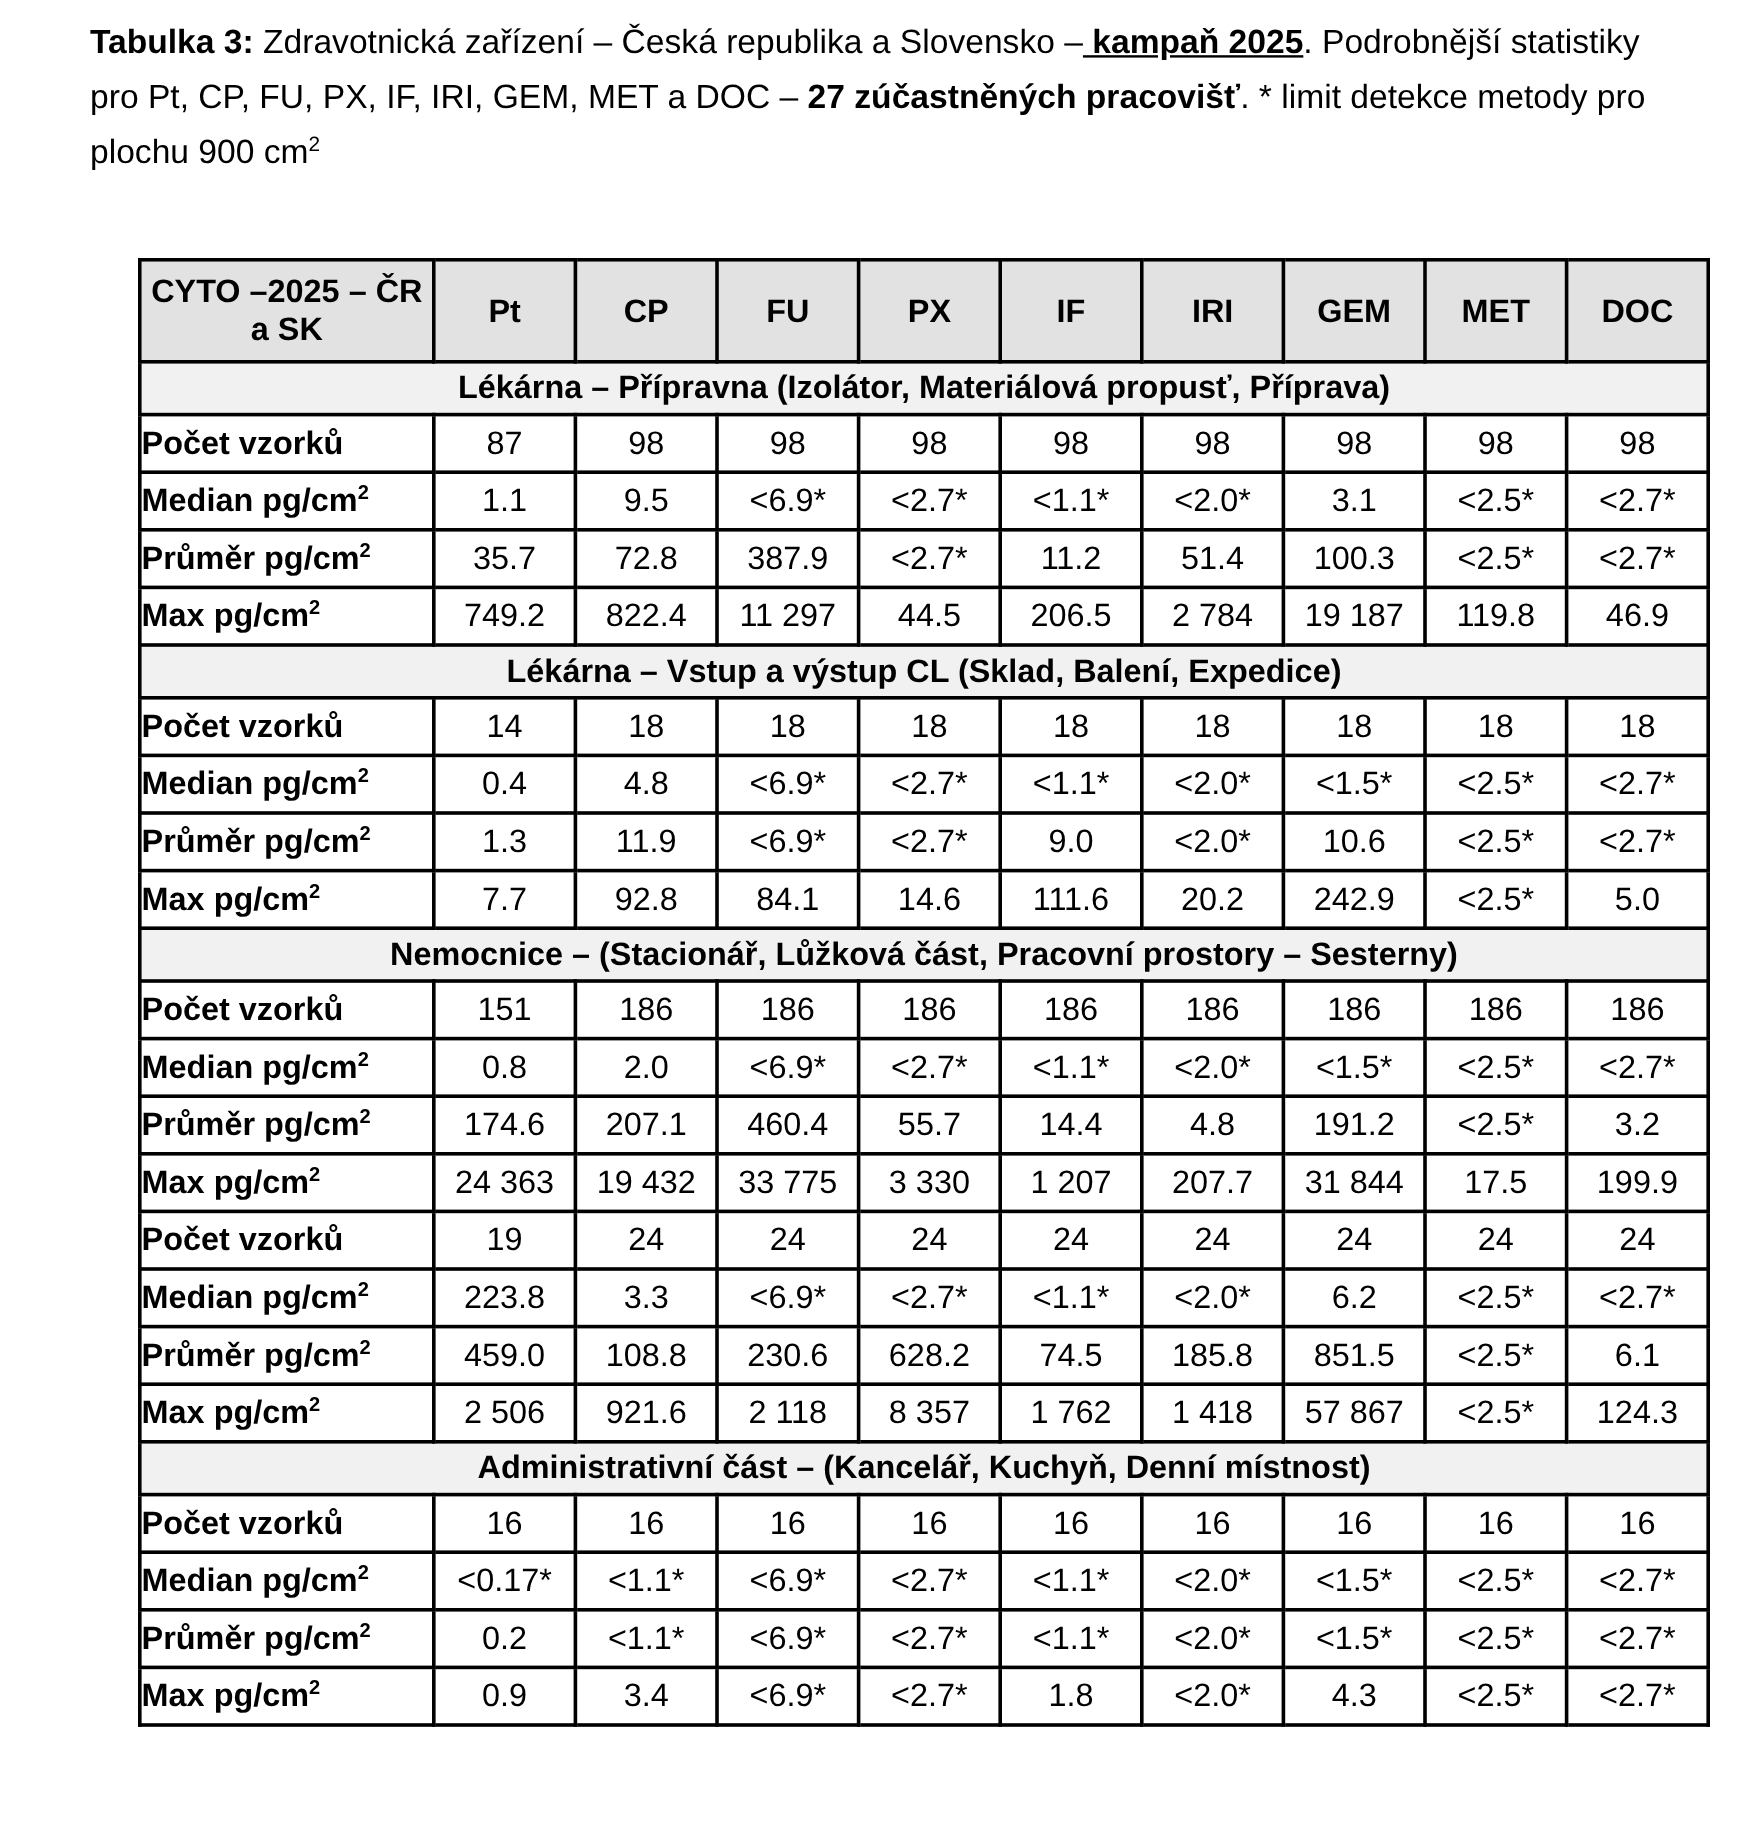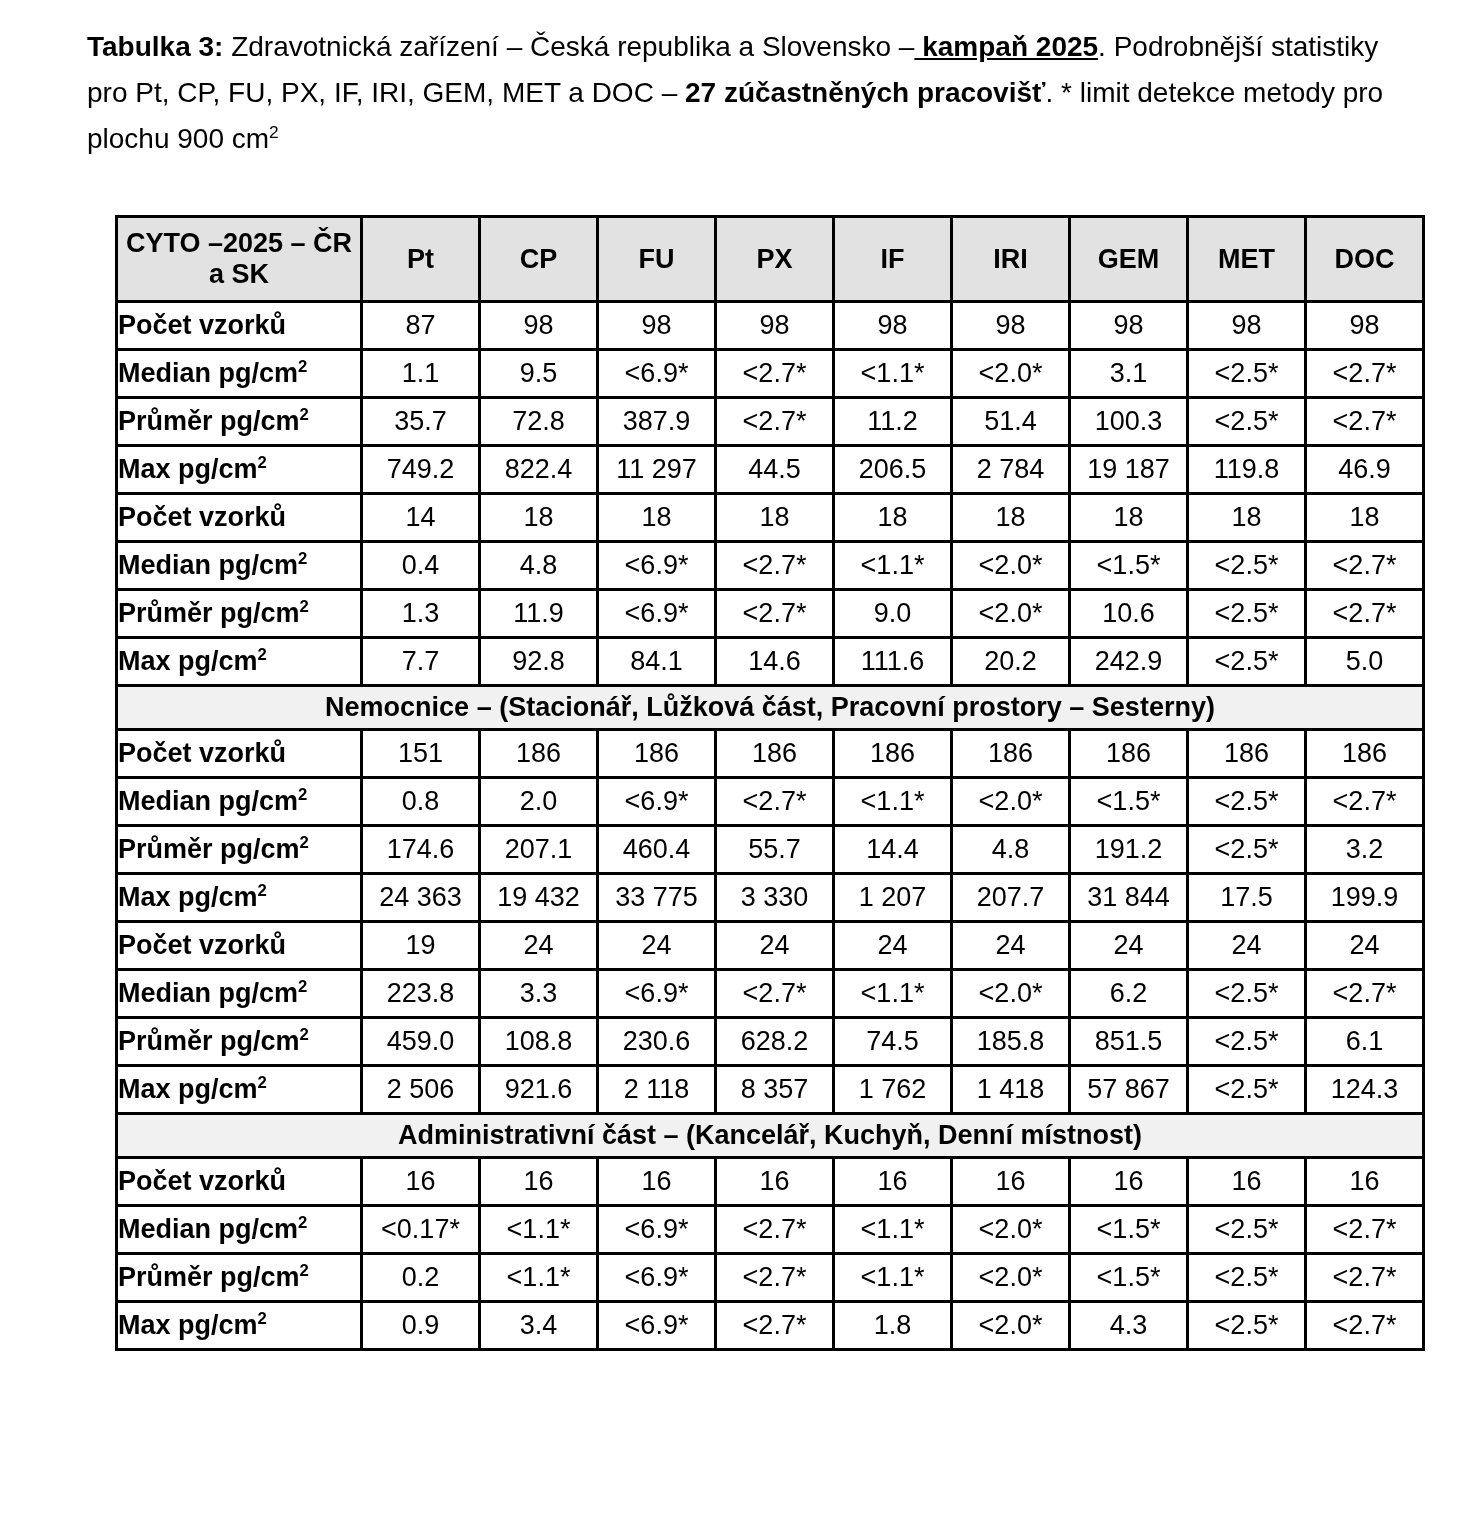--- a/index.html
+++ b/index.html
@@ -8,21 +8,21 @@
     width:1458px;height:1540px;
     background:#ffffff;
     font-family:"Liberation Sans", sans-serif;
     color:#000;
     overflow:hidden;
   }
   .caption{
     position:absolute;
     left:75px;top:12px;width:1322px;
     font-size:28px;line-height:46px;
-    margin:12px;
+    margin:0;
   }
   .caption .b{font-weight:bold;}
   .caption .u{text-decoration:underline;}
   .caption sup{font-size:0.62em;line-height:0;}
   table.tbl{
     position:absolute;
     left:75px;top:215px;width:1310px;
     border-collapse:collapse;
     table-layout:fixed;
     margin-left:40px;
@@ -80,20 +80,23 @@
           <th class="col">Pt</th>
           <th class="col">CP</th>
           <th class="col">FU</th>
           <th class="col">PX</th>
           <th class="col">IF</th>
           <th class="col">IRI</th>
           <th class="col">GEM</th>
           <th class="col">MET</th>
           <th class="col">DOC</th>
         </tr>
+        <tr class="section-row">
+          <td colspan="10" class="section">Lékárna – Přípravna (Izolátor, Materiálová propusť, Příprava)</td>
+        </tr>
         <tr class="data-row">
           <td class="rowlabel">Počet vzorků</td>
           <td class="val">87</td>
           <td class="val">98</td>
           <td class="val">98</td>
           <td class="val">98</td>
           <td class="val">98</td>
           <td class="val">98</td>
           <td class="val">98</td>
           <td class="val">98</td>
@@ -128,20 +131,23 @@
           <td class="val">749.2</td>
           <td class="val">822.4</td>
           <td class="val">11 297</td>
           <td class="val">44.5</td>
           <td class="val">206.5</td>
           <td class="val">2 784</td>
           <td class="val">19 187</td>
           <td class="val">119.8</td>
           <td class="val">46.9</td>
         </tr>
+        <tr class="section-row">
+          <td colspan="10" class="section">Lékárna – Vstup a výstup CL (Sklad, Balení, Expedice)</td>
+        </tr>
         <tr class="data-row">
           <td class="rowlabel">Počet vzorků</td>
           <td class="val">14</td>
           <td class="val">18</td>
           <td class="val">18</td>
           <td class="val">18</td>
           <td class="val">18</td>
           <td class="val">18</td>
           <td class="val">18</td>
           <td class="val">18</td>

